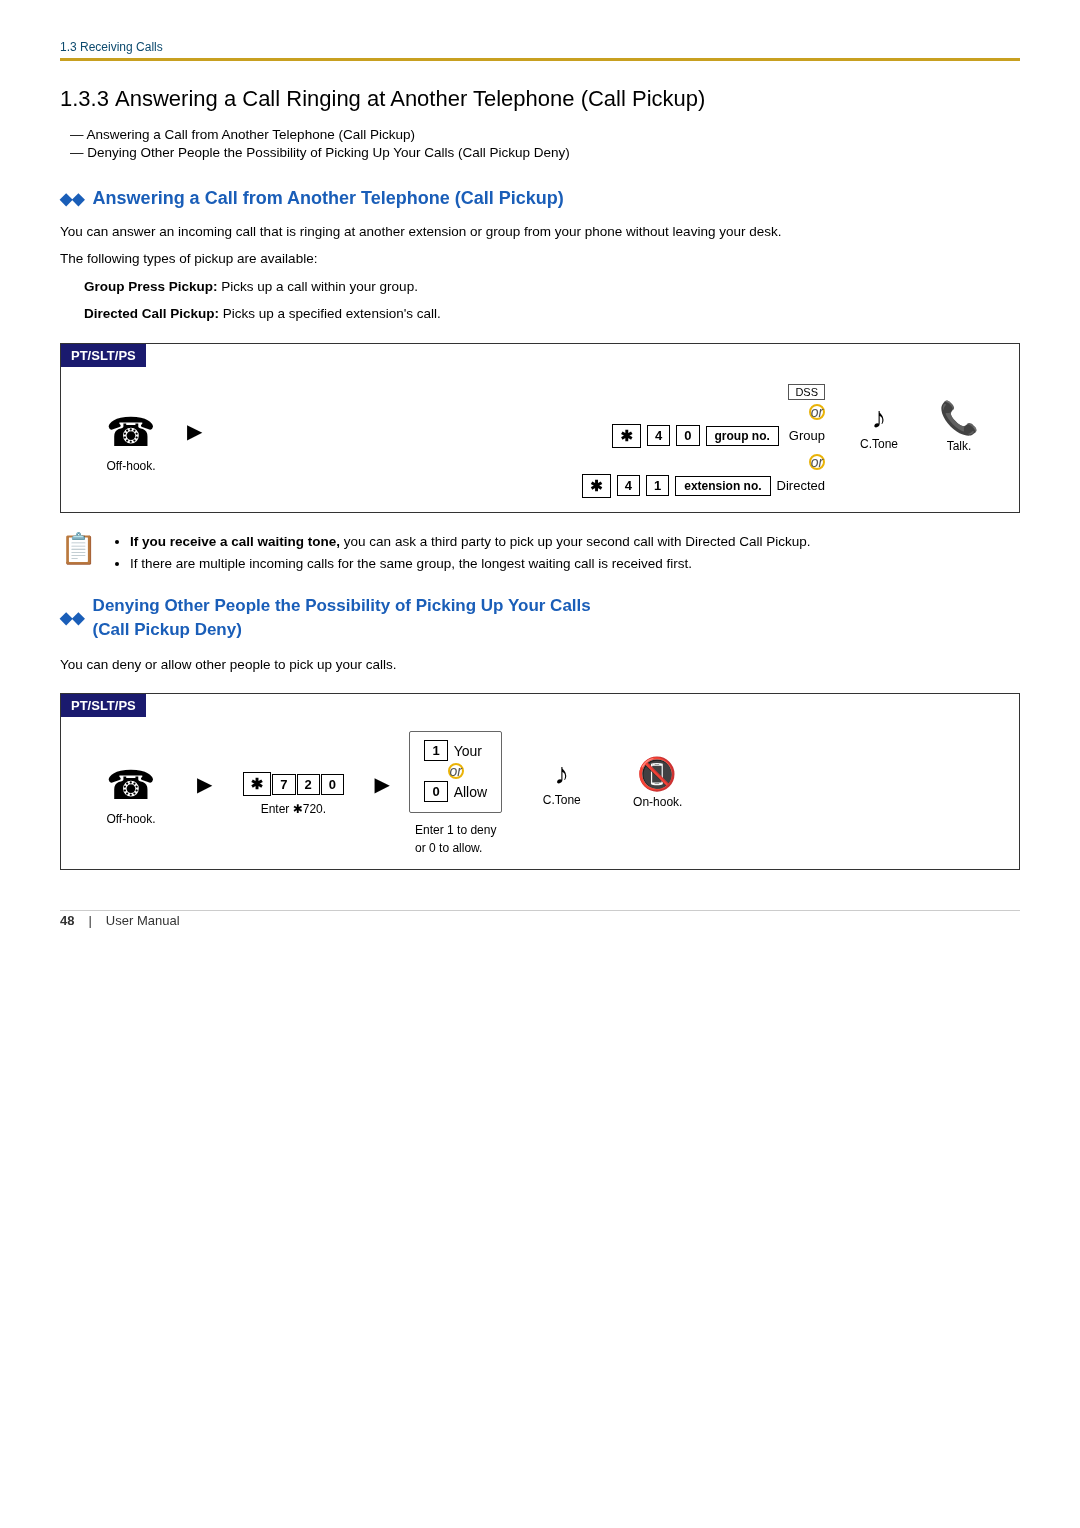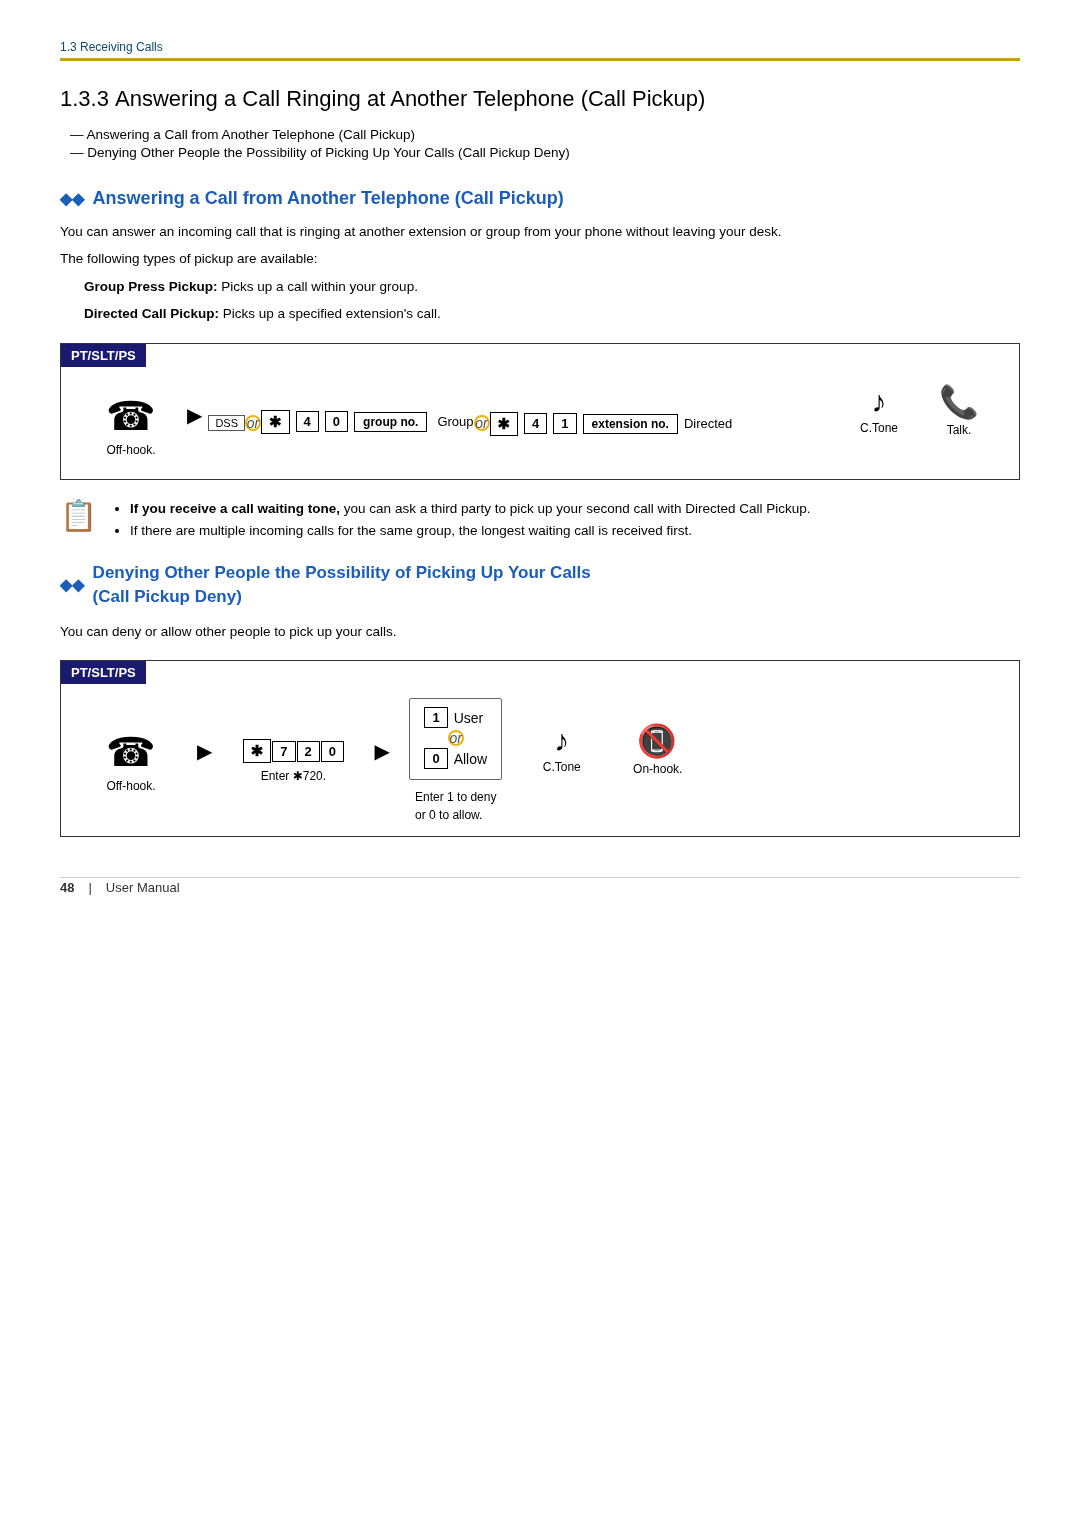--- a/index.html
+++ b/index.html
@@ -216,22 +216,22 @@
     .col-offhook {
       display: flex;
       flex-direction: column;
       align-items: center;
       min-width: 100px;
     }
 
     .col-middle {
       flex: 1;
       display: flex;
-      flex-direction: row;
-      align-items: center;
+      flex-direction: column;
+      align-items: flex-end;
       position: relative;
     }
 
     .col-ctone {
       display: flex;
       flex-direction: column;
       align-items: center;
       min-width: 80px;
     }
 
@@ -426,21 +426,21 @@
         </div>
         <span style="font-size:12px; margin-top:6px;">Enter ✱720.</span>
       </div>
 
       <div style="font-size:20px; margin-bottom:20px;">▶</div>
 
       <div class="col-options2">
         <div class="option-block2">
           <div class="option-line">
             <span class="key-btn">1</span>
-            <span>User</span>
+            <span>Your</span>
           </div>
           <div style="text-align:center; margin: 2px 0;">
             <span class="or-circle">or</span>
           </div>
           <div class="option-line">
             <span class="key-btn">0</span>
             <span>Allow</span>
           </div>
         </div>
         <div style="font-size:12px; margin-top:8px; line-height:1.5;">

